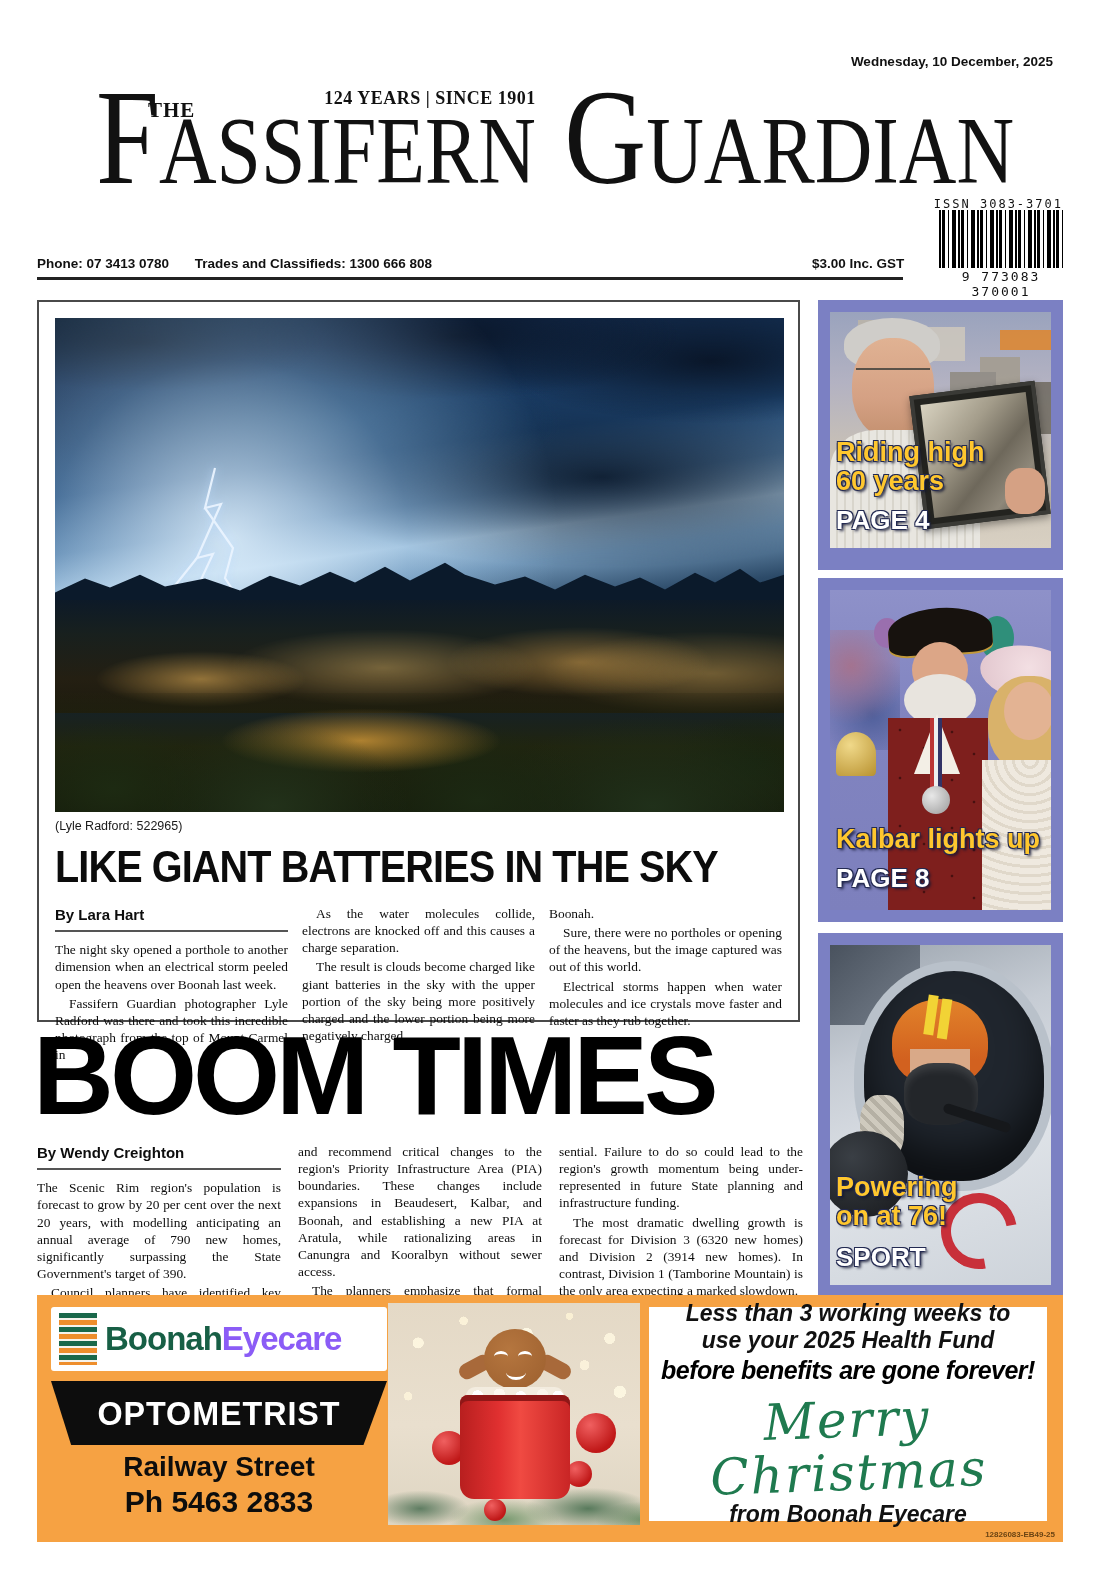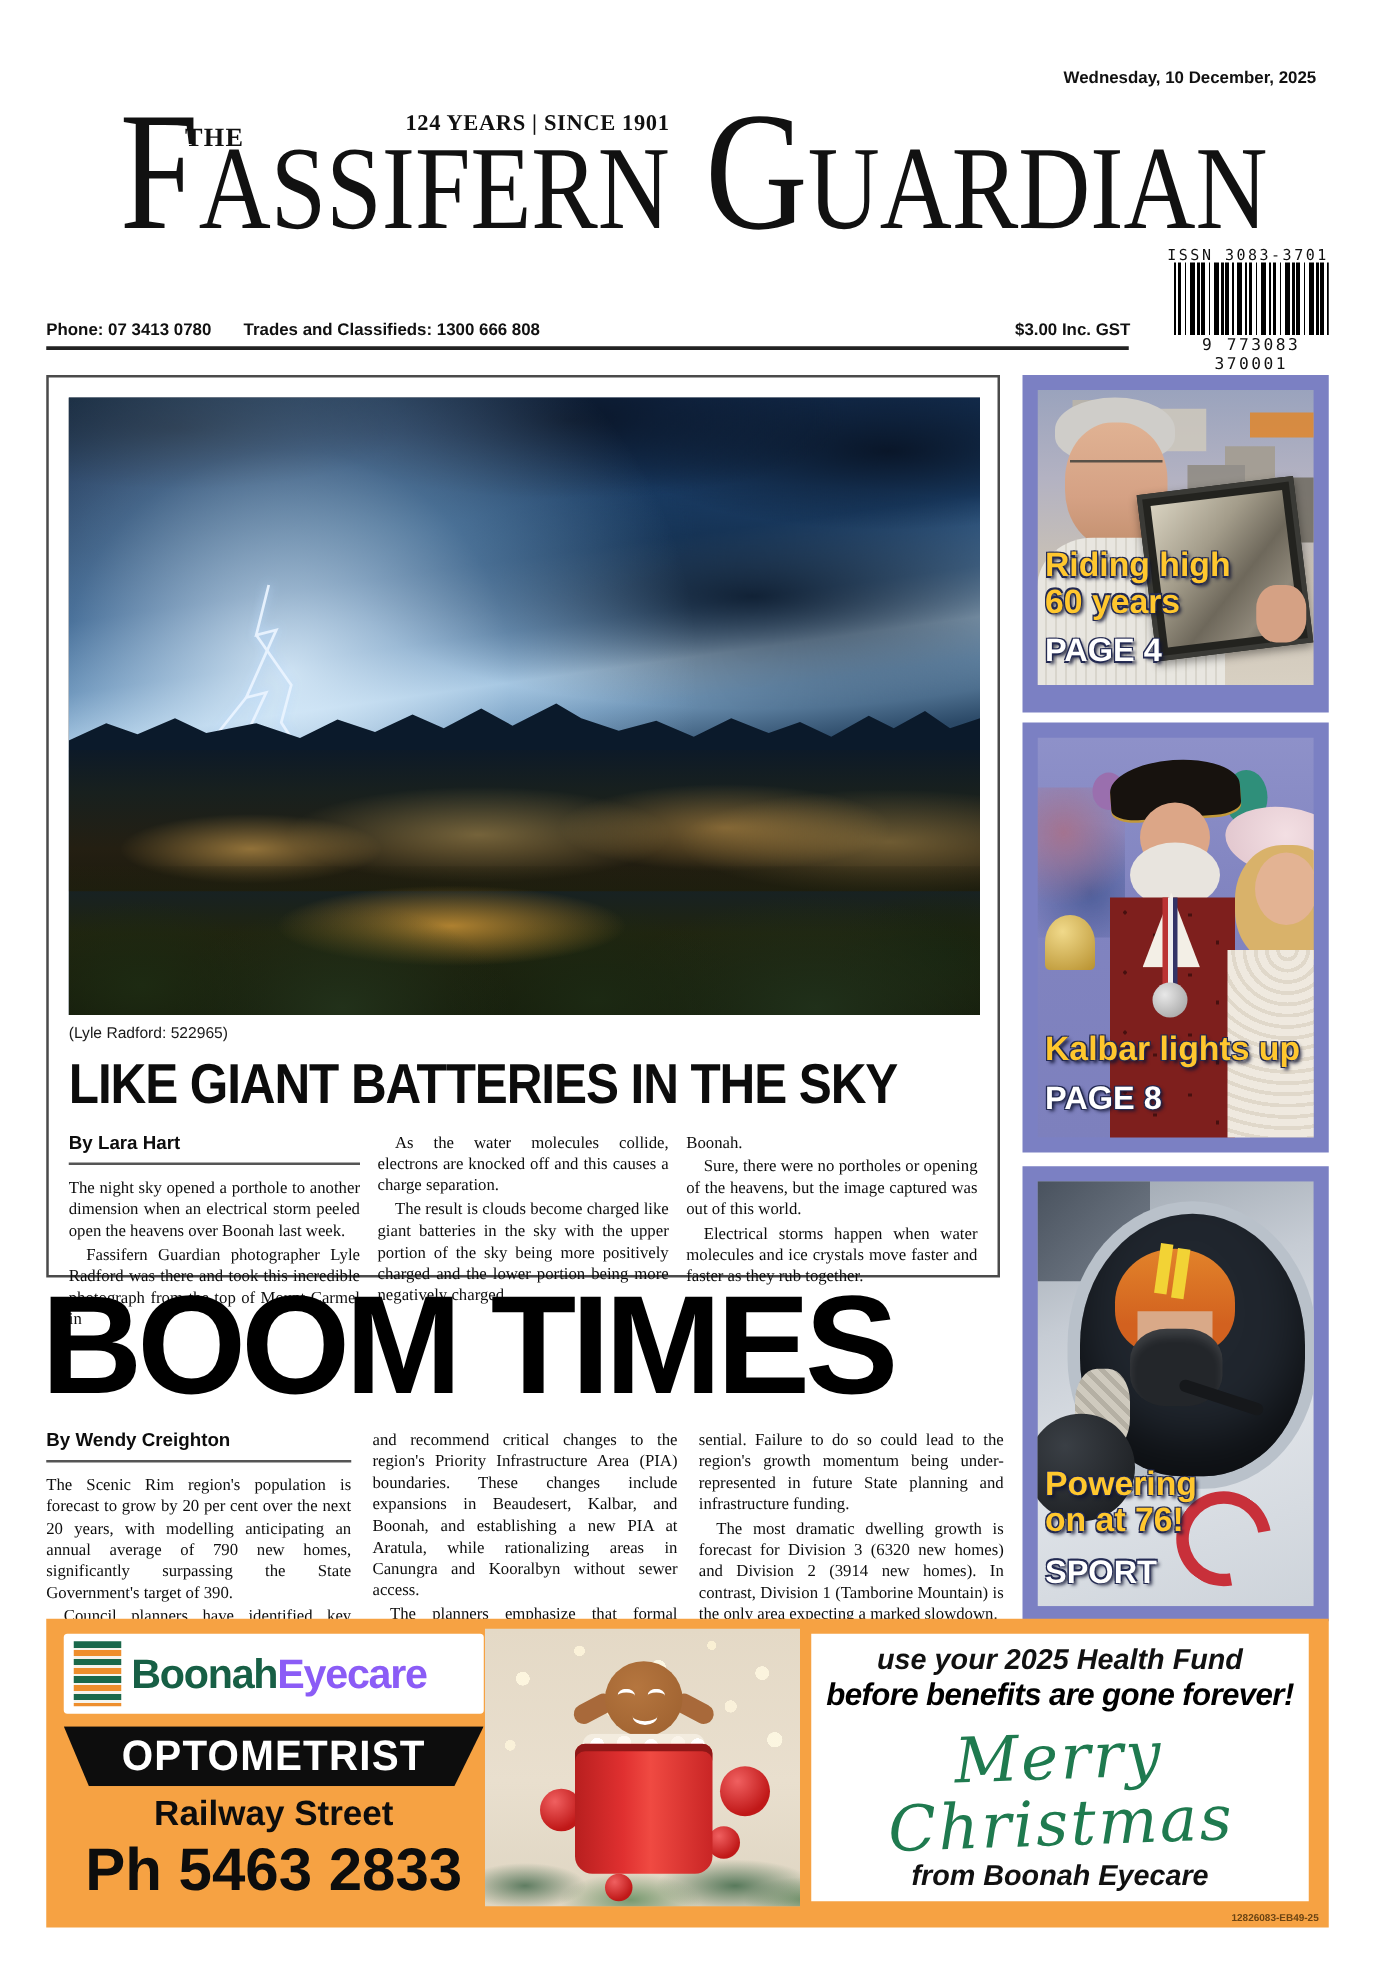--- a/index.html
+++ b/index.html
@@ -193,27 +193,27 @@
      border:10px solid #c8303a;border-right-color:transparent;transform:rotate(35deg);}
 
   
   .ad{position:absolute;top:1295px;left:37px;width:1026px;height:247px;background:#f6a243;}
   .ad-left{position:absolute;left:14px;top:12px;width:336px;}
   .ad-logo{background:#fff;border-radius:3px;height:64px;display:flex;align-items:center;padding:5px 8px;box-sizing:border-box;}
   .ad-stripes{width:38px;height:52px;margin-right:8px;background:repeating-linear-gradient(180deg,
       #1a684a 0 5px,#f6f3ec 5px 7px,#ee8e2c 7px 12px,#f6f3ec 12px 14px);}
   .ad-brand1{font-weight:bold;font-size:33px;color:#175f45;letter-spacing:-1px;}
   .ad-brand2{font-weight:bold;font-size:33px;color:#8b5cf6;letter-spacing:-1px;}
-  .ad-trap{margin-top:10px;height:48px;background:#0d0d0d;
+  .ad-trap{margin-top:10px;height:64px;background:#0d0d0d;
      clip-path:polygon(0 0,100% 0,93% 100%,6% 100%);
      display:flex;align-items:center;justify-content:center;}
   .ad-trap span{color:#fff;font-weight:bold;font-size:34px;letter-spacing:1px;
      transform:scaleX(.95);white-space:nowrap;}
   .ad-street{text-align:center;font-weight:bold;font-size:28px;margin-top:6px;color:#0d0d0d;}
-  .ad-phone{text-align:center;font-weight:bold;font-size:48px;margin-top:2px;color:#0d0d0d;}
+  .ad-phone{text-align:center;font-weight:bold;font-size:30px;margin-top:2px;color:#0d0d0d;}
 
   .ad-photo{position:absolute;left:351px;top:8px;width:252px;height:222px;overflow:hidden;
      background:
       radial-gradient(circle 9px at 12% 18%,rgba(255,248,225,.9) 60%,transparent 62%),
       radial-gradient(circle 7px at 30% 8%,rgba(255,246,220,.85) 60%,transparent 62%),
       radial-gradient(circle 10px at 55% 14%,rgba(255,250,230,.9) 60%,transparent 62%),
       radial-gradient(circle 6px at 72% 6%,rgba(255,245,215,.8) 60%,transparent 62%),
       radial-gradient(circle 9px at 88% 16%,rgba(255,248,225,.85) 60%,transparent 62%),
       radial-gradient(circle 7px at 8% 42%,rgba(255,246,220,.8) 60%,transparent 62%),
       radial-gradient(circle 10px at 92% 40%,rgba(255,250,228,.85) 60%,transparent 62%),
@@ -428,20 +428,21 @@
       <div class="gb-head"></div>
       <div class="gb-eye" style="left:106px;top:48px;"></div>
       <div class="gb-eye" style="left:130px;top:48px;"></div>
       <div class="gb-smile"></div>
       <div class="gb-bow"></div>
       <div class="gb-marsh"></div>
       <div class="gb-mug"></div>
     </div>
 
     <div class="ad-right">
+      <div class="ad-l1">Less than 3 working weeks to</div>
       <div class="ad-l1">use your 2025 Health Fund</div>
       <div class="ad-l3">before benefits are gone forever!</div>
       <div class="ad-script">Merry Christmas</div>
       <div class="ad-from">from Boonah Eyecare</div>
     </div>
     <div class="ad-code">12826083-EB49-25</div>
   </div>
 
 </div>
 

